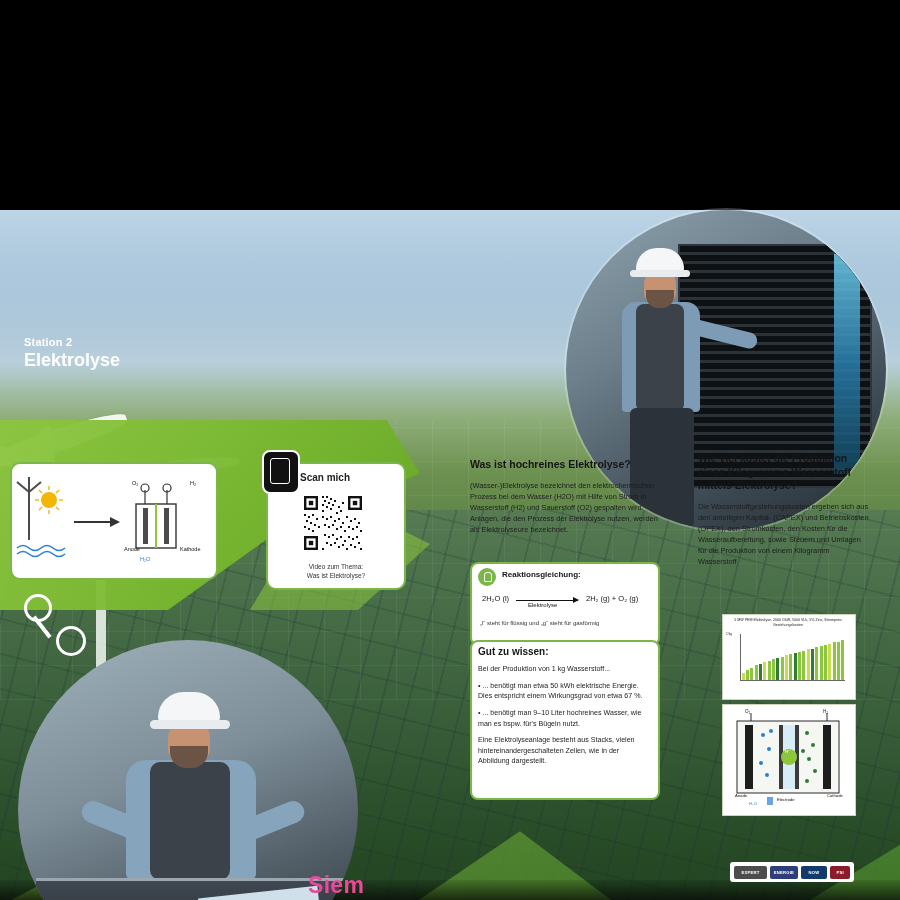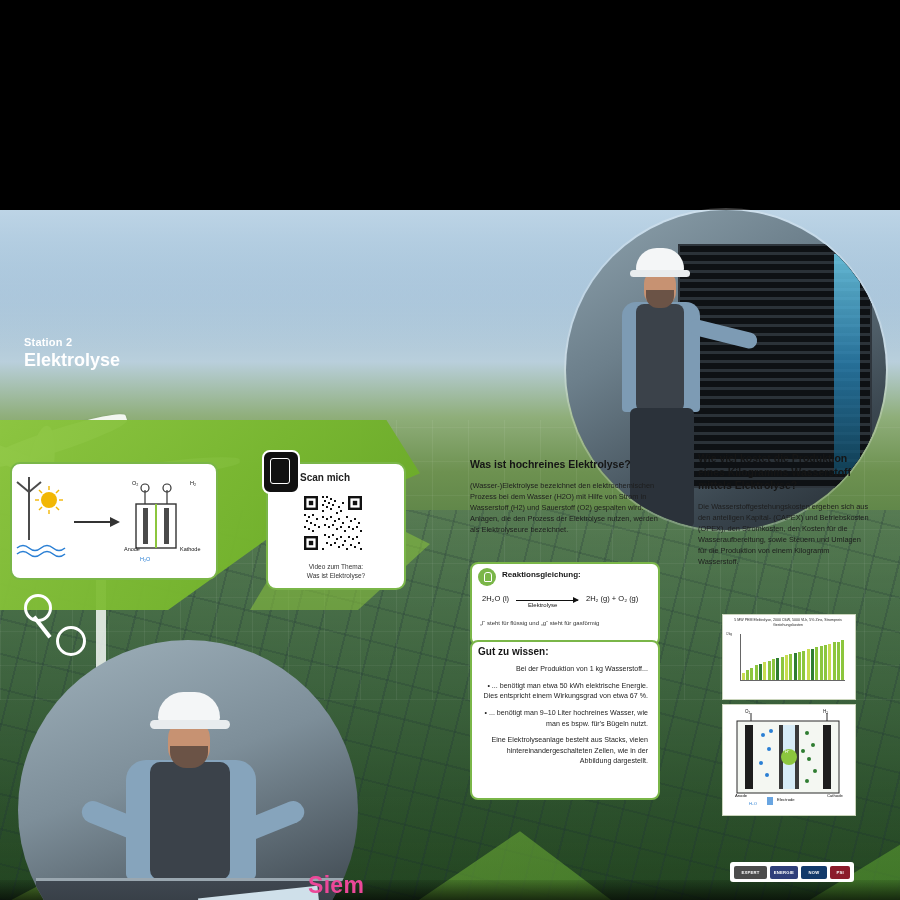--- a/index.html
+++ b/index.html
@@ -120,21 +120,21 @@
   .react-eq-l{position:absolute;left:482px;top:594px;font-size:7.5px;color:#111;}
   .react-eq-r{position:absolute;left:586px;top:594px;font-size:7.5px;color:#111;}
   .react-arrow{position:absolute;left:516px;top:600px;width:62px;height:1px;background:#111;}
   .react-arrow:after{content:"";position:absolute;right:-1px;top:-3px;border-left:6px solid #111;border-top:3.5px solid transparent;border-bottom:3.5px solid transparent;}
   .react-arrow-lbl{position:absolute;left:528px;top:602px;font-size:6px;color:#111;}
   .react-foot{position:absolute;left:480px;top:620px;font-size:6px;color:#333;}
 
   
   .good-box{position:absolute;left:470px;top:640px;width:186px;height:156px;background:#fff;border:2px solid #7ab648;border-radius:8px;}
   .good-title{position:absolute;left:478px;top:646px;font-size:10px;font-weight:bold;color:#151515;}
-  .good-body{position:absolute;left:478px;top:664px;width:170px;text-align:right;}
+  .good-body{position:absolute;left:478px;top:664px;width:170px;}
   .good-body .p{font-size:7.1px;margin-bottom:6px;}
 
   
   .chart-card{position:absolute;left:722px;top:614px;width:132px;height:84px;background:#fff;border:1px solid #c9d4bb;}
   .chart-inner{position:absolute;left:726px;top:618px;width:124px;height:76px;}
   .chart-title{font-size:3.6px;color:#222;text-align:center;line-height:1.3;}
   .bars{position:absolute;left:14px;top:16px;width:104px;height:46px;border-left:.6px solid #666;border-bottom:.6px solid #666;}
   .bar{position:absolute;bottom:0;width:3.2px;background:#8cc63e;}
   .ylab{position:absolute;left:0px;top:14px;font-size:3.2px;color:#333;}
 

